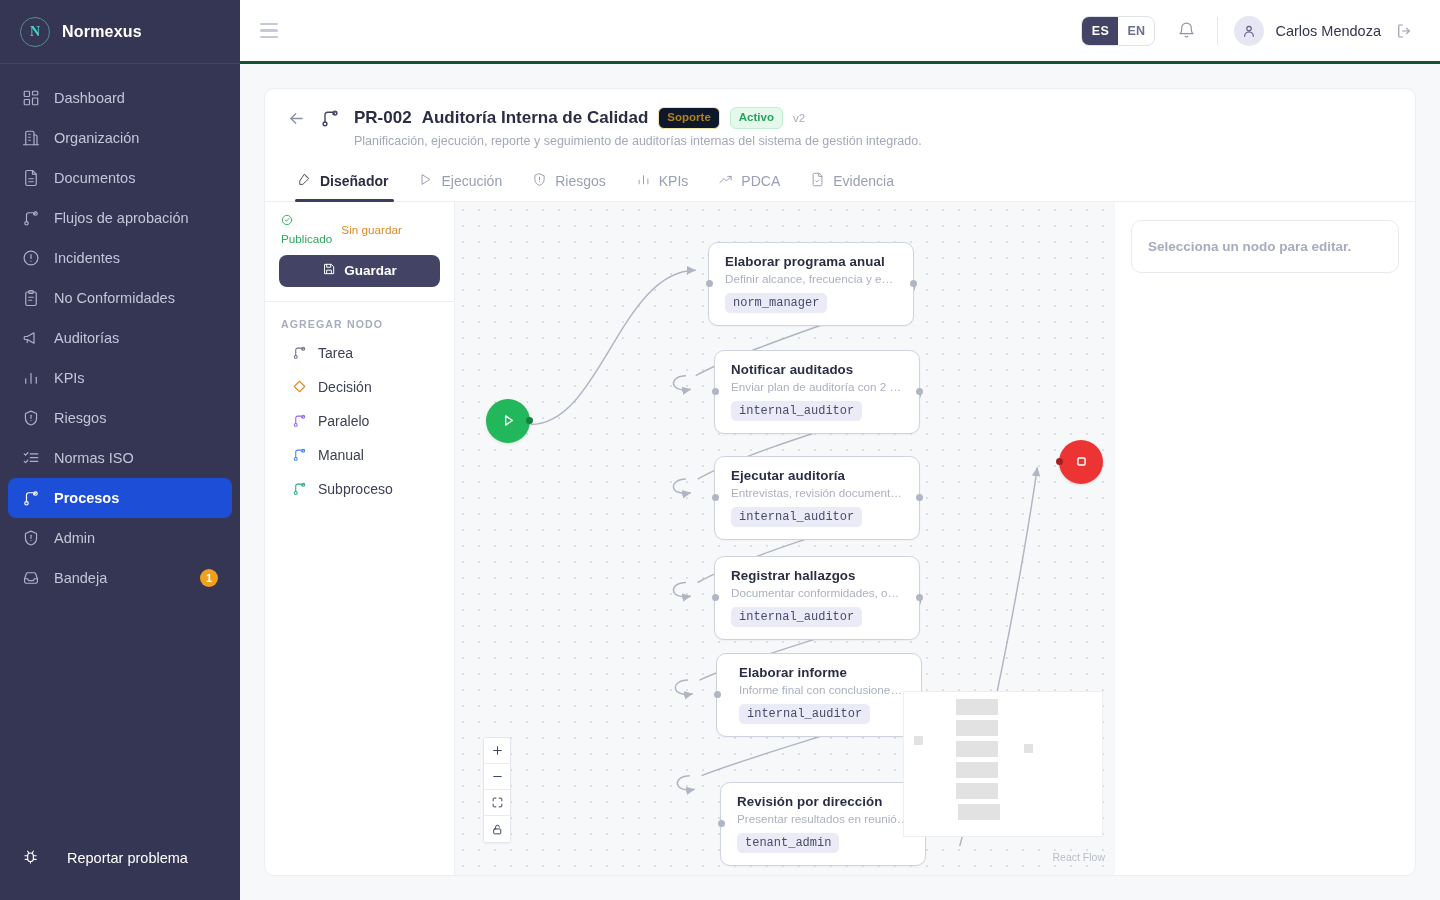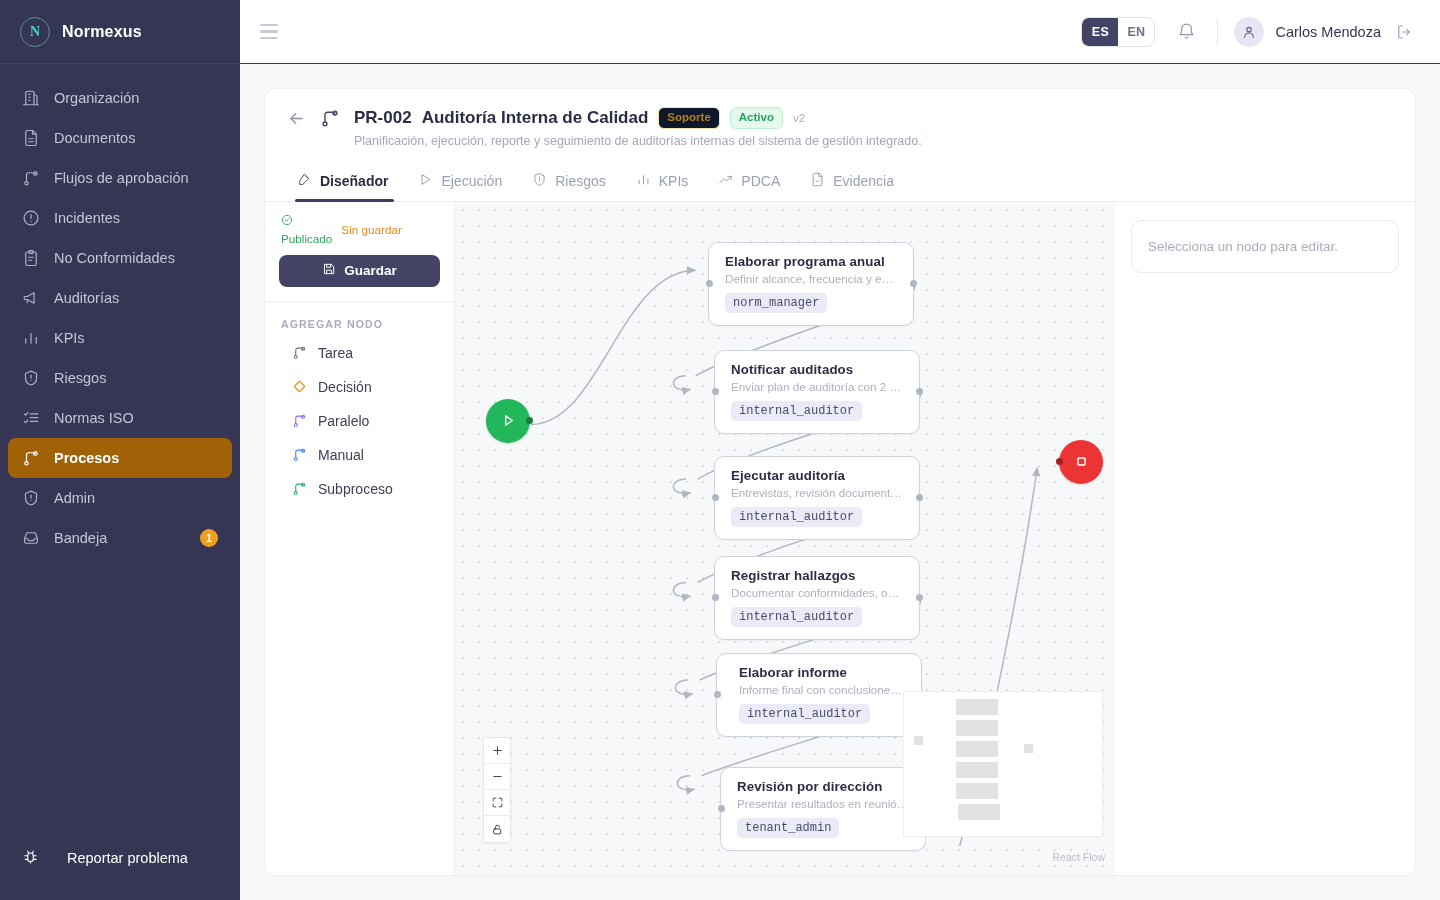--- a/index.html
+++ b/index.html
@@ -37,40 +37,40 @@
   .nav { padding: 14px 8px 0 8px; flex: 1 1 auto; overflow: hidden; }
   .nav-item {
     display: flex; align-items: center; gap: 14px;
     height: 40px; padding: 0 14px; margin-bottom: 0px;
     border-radius: 8px; cursor: pointer;
     color: #c3c6d9; font-size: 14.5px;
     position: relative;
   }
   .nav-item .ico { width: 18px; height: 18px; flex: 0 0 18px; display:flex; align-items:center; justify-content:center; opacity:.85;}
   .nav-item .ico svg { width: 18px; height: 18px; stroke: currentColor; fill: none; stroke-width: 1.6; stroke-linecap: round; stroke-linejoin: round; }
-  .nav-item.active { background: #a16207; color: #ffffff; font-weight: 700; }
+  .nav-item.active { background: #1d4ed8; color: #ffffff; font-weight: 700; }
   .nav-item.active .ico { opacity: 1; }
   .nav-badge {
     margin-left: auto; background: #f0a01e; color: #fff;
     font-size: 11px; font-weight: 700; border-radius: 50%;
     width: 18px; height: 18px; display: flex; align-items: center; justify-content: center;
   }
   .sidebar-foot { padding: 0 8px 22px 8px; }
   .report-btn {
     display: flex; align-items: center; gap: 28px;
     height: 40px; padding: 0 14px; border-radius: 8px;
     color: #ffffff; font-size: 14.5px; cursor: pointer; background: transparent;
   }
   .report-btn svg { width: 17px; height: 17px; stroke: currentColor; fill:none; stroke-width:1.6; stroke-linecap:round; stroke-linejoin:round;}
 
   
   .main { flex: 1 1 auto; display: flex; flex-direction: column; background: #f7f8fa; min-width: 0; }
 
   .topbar {
-    height: 64px; background: #ffffff; border-bottom: 1px solid #14532d;
+    height: 64px; background: #ffffff; border-bottom: 3px solid #14532d;
     display: flex; align-items: center; padding: 0 24px 0 20px; gap: 16px;
   }
   .hamburger { width: 22px; height: 22px; display:flex; flex-direction:column; justify-content:center; gap:4px; cursor:pointer;}
   .hamburger span { display:block; height: 2.5px; background: #c6cad6; border-radius: 2px; }
   .hamburger span:nth-child(1){width:18px}
   .hamburger span:nth-child(2){width:18px}
   .hamburger span:nth-child(3){width:18px}
   .topbar-spacer { flex: 1 1 auto; }
 
   .lang-toggle {
@@ -216,41 +216,52 @@
   .ctrl-btn svg { width:13px; height:13px; stroke:currentColor; fill:none; stroke-width:1.8; stroke-linecap:round; stroke-linejoin:round;}
 
   .minimap {
     position:absolute; right: 12px; bottom: 38px; width: 200px; height: 146px;
     background:#ffffff; border: 1px solid #eceef2;
   }
   .mm-node { position:absolute; background:#e2e2e2; }
   .rf-attr { position:absolute; right: 10px; bottom: 12px; font-size: 10.5px; color:#b9bdc9; }
 
   
-  .inspector { width: 300px; flex: 0 0 300px; padding: 18px 16px; }
+  .inspector { width: 300px; flex: 0 0 300px; padding: 18px 16px; font-weight: bold; }
   .inspector-box {
     border:1px solid #e8eaf0; border-radius:10px; padding: 18px 16px;
     color:#a8adbe; font-size: 13.5px; background:#fff;
   }
 </style>
 </head>
 <body>
 
 <div class="app">
 
   <aside class="sidebar">
     <div class="brand">
       <div class="brand-logo">
         <span>N</span>
       </div>
       <div class="brand-name">Normexus</div>
     </div>
 
     <nav class="nav">
 
+      <div class="nav-item">
+        <span class="ico">
+            <svg viewBox="0 0 24 24">
+              <rect x="3" y="3" width="7" height="7" rx="1"></rect>
+              <rect x="14" y="3" width="7" height="5" rx="1"></rect>
+              <rect x="14" y="12" width="7" height="9" rx="1"></rect>
+              <rect x="3" y="14" width="7" height="7" rx="1"></rect>
+            </svg>
+          </span>
+        <span>Dashboard</span>
+      </div>
 
       <div class="nav-item">
         <span class="ico">
             <svg viewBox="0 0 24 24">
               <path d="M5 21V5a2 2 0 0 1 2-2h7a2 2 0 0 1 2 2v16"></path>
               <path d="M16 8h2a2 2 0 0 1 2 2v11"></path>
               <path d="M2 21h20"></path>
               <path d="M9 7h2M9 11h2M9 15h2"></path>
             </svg>
           </span>
@@ -661,21 +672,21 @@
             </div>
 
             <div class="fnode" style="left:261px; top:451px; width:206px;padding-left:22px;">
               <span class="handle left"></span>
               <div class="fnode-title">Elaborar informe</div>
               <div class="fnode-desc">Informe final con conclusiones y rec…</div>
               <div class="fnode-role">internal_auditor</div>
               <span class="handle right"></span>
             </div>
 
-            <div class="fnode" style="left:265px; top:565px; width:206px;">
+            <div class="fnode" style="left:265px; top:580px; width:206px;">
               <span class="handle left"></span>
               <div class="fnode-title">Revisión por dirección</div>
               <div class="fnode-desc">Presentar resultados en reunión de r…</div>
               <div class="fnode-role">tenant_admin</div>
               <span class="handle right"></span>
             </div>
 
             <div class="term-node end" style="left:604px; top:238px;">
               <svg viewBox="0 0 24 24" fill="none" stroke="#fff" stroke-width="2" stroke-linejoin="round">
                   <rect x="7" y="7" width="10" height="10" rx="1.5"></rect>

